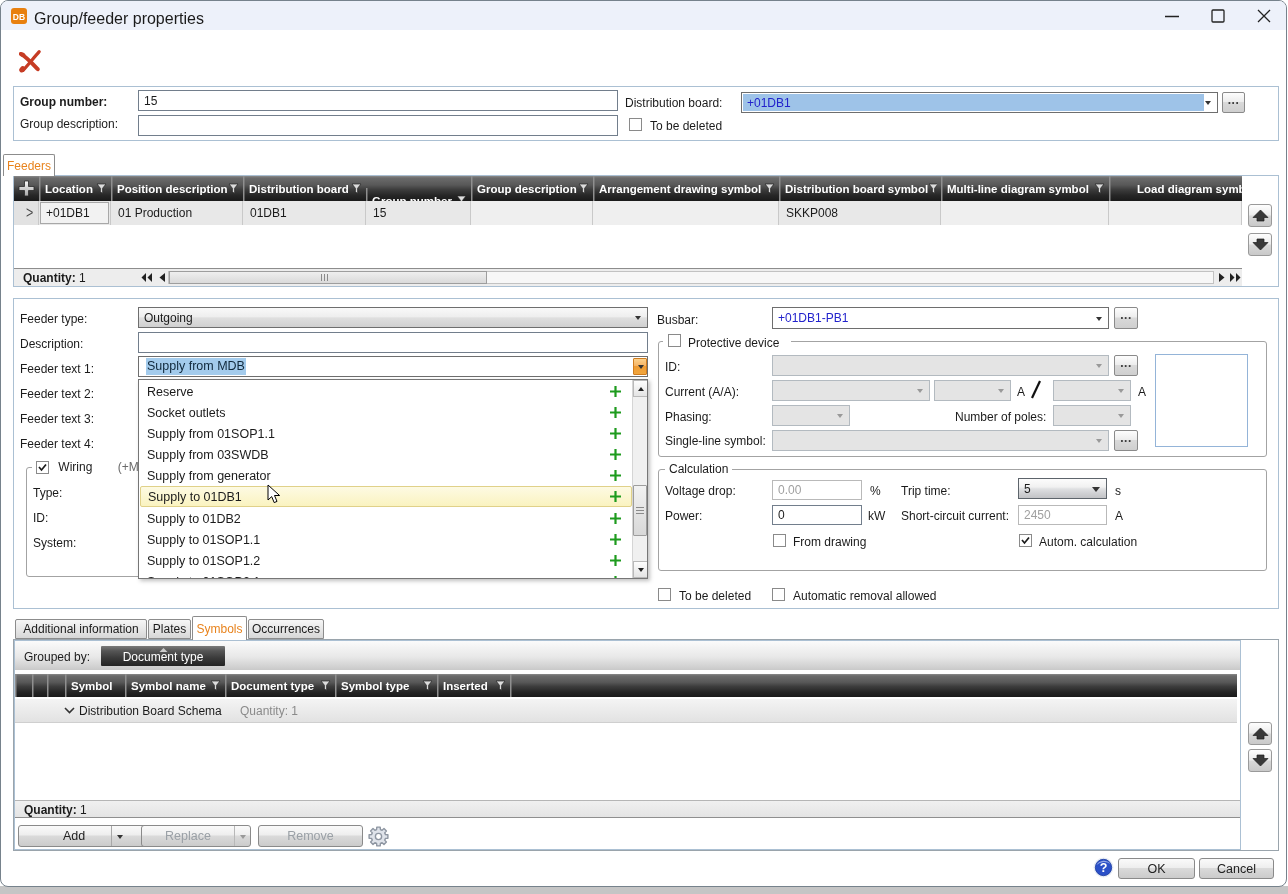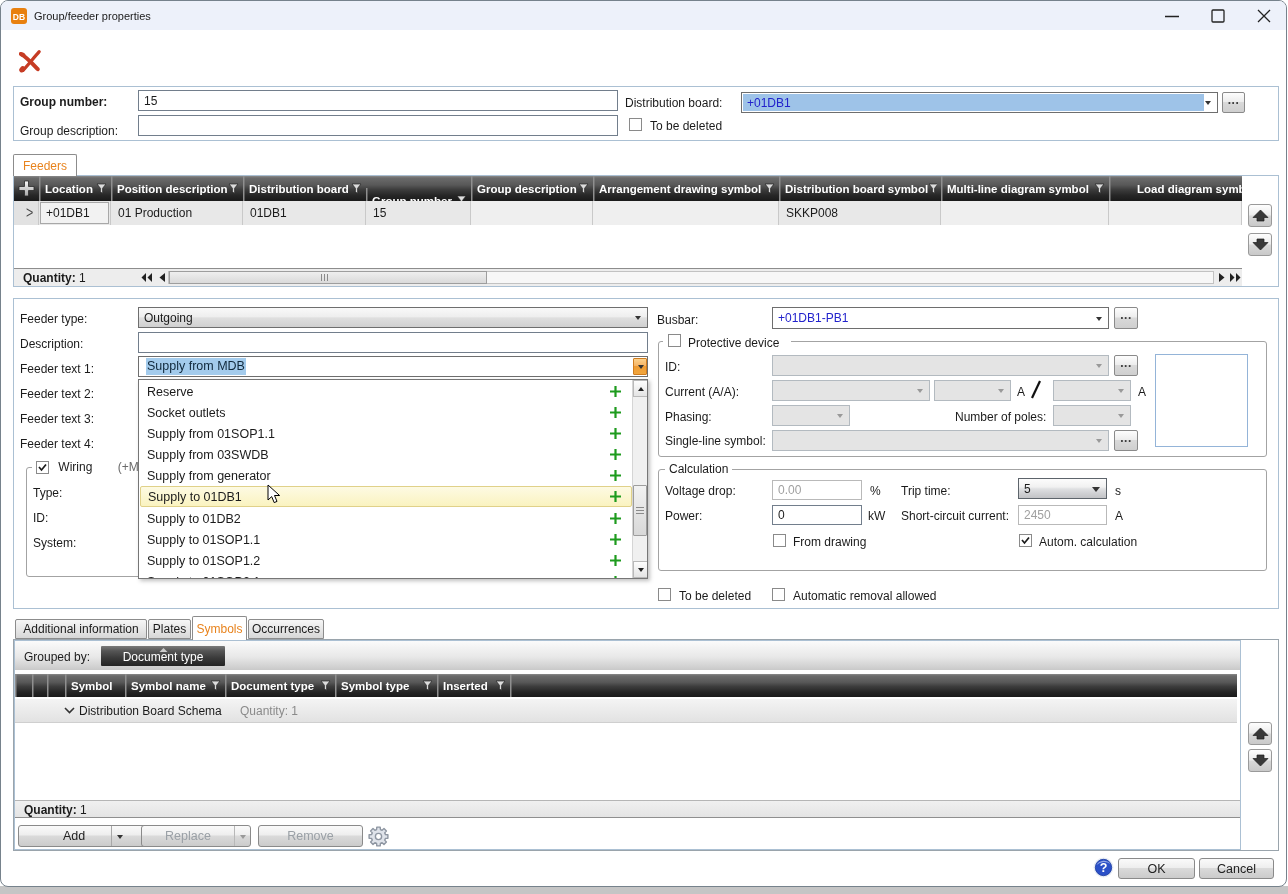--- a/index.html
+++ b/index.html
@@ -35,54 +35,54 @@
 </head>
 <body>
 <div style="position:absolute;left:0;top:886px;width:1288px;height:8px;background:#c5c5c5;"></div>
 <div class="win">
 
   <div class="titlebar"></div>
   <svg class="abs" style="left:10px;top:7px" width="16" height="16">
       <rect x="0" y="0" width="16" height="16" rx="3" fill="#e8800f"></rect>
       <text x="8" y="11.5" font-size="8.5" font-weight="bold" fill="#fff" text-anchor="middle" font-family="Liberation Sans">DB</text>
     </svg>
-  <div class="lbl" style="left:33px;top:8.5px;font-size:11px;">Group/feeder properties</div>
+  <div class="lbl" style="left:33px;top:8.5px;font-size:16px;">Group/feeder properties</div>
   <svg class="abs" style="left:1163px;top:8px" width="16" height="14">
       <line x1="1" y1="7.5" x2="15" y2="7.5" stroke="#222" stroke-width="1.3"></line>
     </svg>
   <svg class="abs" style="left:1209px;top:7px" width="16" height="16">
       <rect x="2" y="2" width="12" height="12" fill="none" stroke="#222" stroke-width="1.3" rx="1"></rect>
     </svg>
   <svg class="abs" style="left:1255px;top:7px" width="16" height="16">
       <path d="M2 2 L14 14 M14 2 L2 14" stroke="#222" stroke-width="1.3"></path>
     </svg>
 
   <svg class="abs" style="left:16px;top:47px" width="26" height="26" viewBox="0 0 26 26">
     <ellipse cx="5.2" cy="6.4" rx="3.4" ry="2.1" fill="#c63c24" transform="rotate(24 5.2 6.4)"></ellipse>
     <path d="M4 6.2 C9 8.5 14.5 14.5 20.8 21.2" stroke="#c63c24" stroke-width="4" stroke-linecap="round" fill="none"></path>
     <path d="M22.2 3.6 C16.5 10 10.5 17.6 6 22.4" stroke="#c63c24" stroke-width="3.2" stroke-linecap="round" fill="none"></path>
     <ellipse cx="5.3" cy="21.3" rx="3.3" ry="2.7" fill="#c63c24" transform="rotate(-45 5.3 21.3)"></ellipse>
   </svg>
 
   <div class="panel" style="left:12px;top:85px;width:1266px;height:55px;"></div>
   <div class="lbl b" style="left:19px;top:94px;">Group number:</div>
   <div class="tbox" style="left:137px;top:89px;width:480px;height:21px;">15</div>
-  <div class="lbl" style="left:19px;top:123px;">Group description:</div>
+  <div class="lbl" style="left:19px;top:116px;">Group description:</div>
   <div class="tbox" style="left:137px;top:114px;width:480px;height:21px;"></div>
   <div class="lbl" style="left:624px;top:95px;">Distribution board:</div>
   <div class="combow" style="left:740px;top:91px;width:477px;height:21px;">
     <div style="position:absolute;left:1px;top:1px;width:461px;bottom:1px;background:#9ec3e8;"></div>
     <span style="position:relative;color:#2222cc;">+01DB1</span>
     <span class="caret"></span>
   </div>
   <div class="dots" style="left:1221px;top:91px;width:23px;height:21px;">...</div>
   <div class="cb" style="left:628px;top:117px;"></div>
   <div class="lbl" style="left:649px;top:118px;">To be deleted</div>
 
-  <div class="tabs" style="left:12px;top:153px;width:64px;height:22px;">Feeders</div>
+  <div class="tabs" style="left:2px;top:153px;width:52px;height:22px;">Feeders</div>
   <div class="panel" style="left:12px;top:174px;width:1266px;height:112px;"></div>
   <div class="abs darkgrad" style="left:13px;top:175px;width:1228px;height:25px;" id="fhdr">
     <div class="hcell" style="left:0;width:25px;box-shadow:none;justify-content:center;padding-left:0;">
         <svg width="17" height="17" viewBox="0 0 17 17">
           <path d="M6.5 1 h4 v5.5 H16 v4 h-5.5 V16 h-4 v-5.5 H1 v-4 h5.5 Z" fill="url(#plusg)" stroke="#2a2a2a" stroke-width=".8"></path>
           <defs>
             <linearGradient id="plusg" x1="0" y1="0" x2="0" y2="1">
               <stop offset="0" stop-color="#fdfdfd"></stop>
               <stop offset=".5" stop-color="#cfcfcf"></stop>
               <stop offset="1" stop-color="#a8a8a8"></stop>

